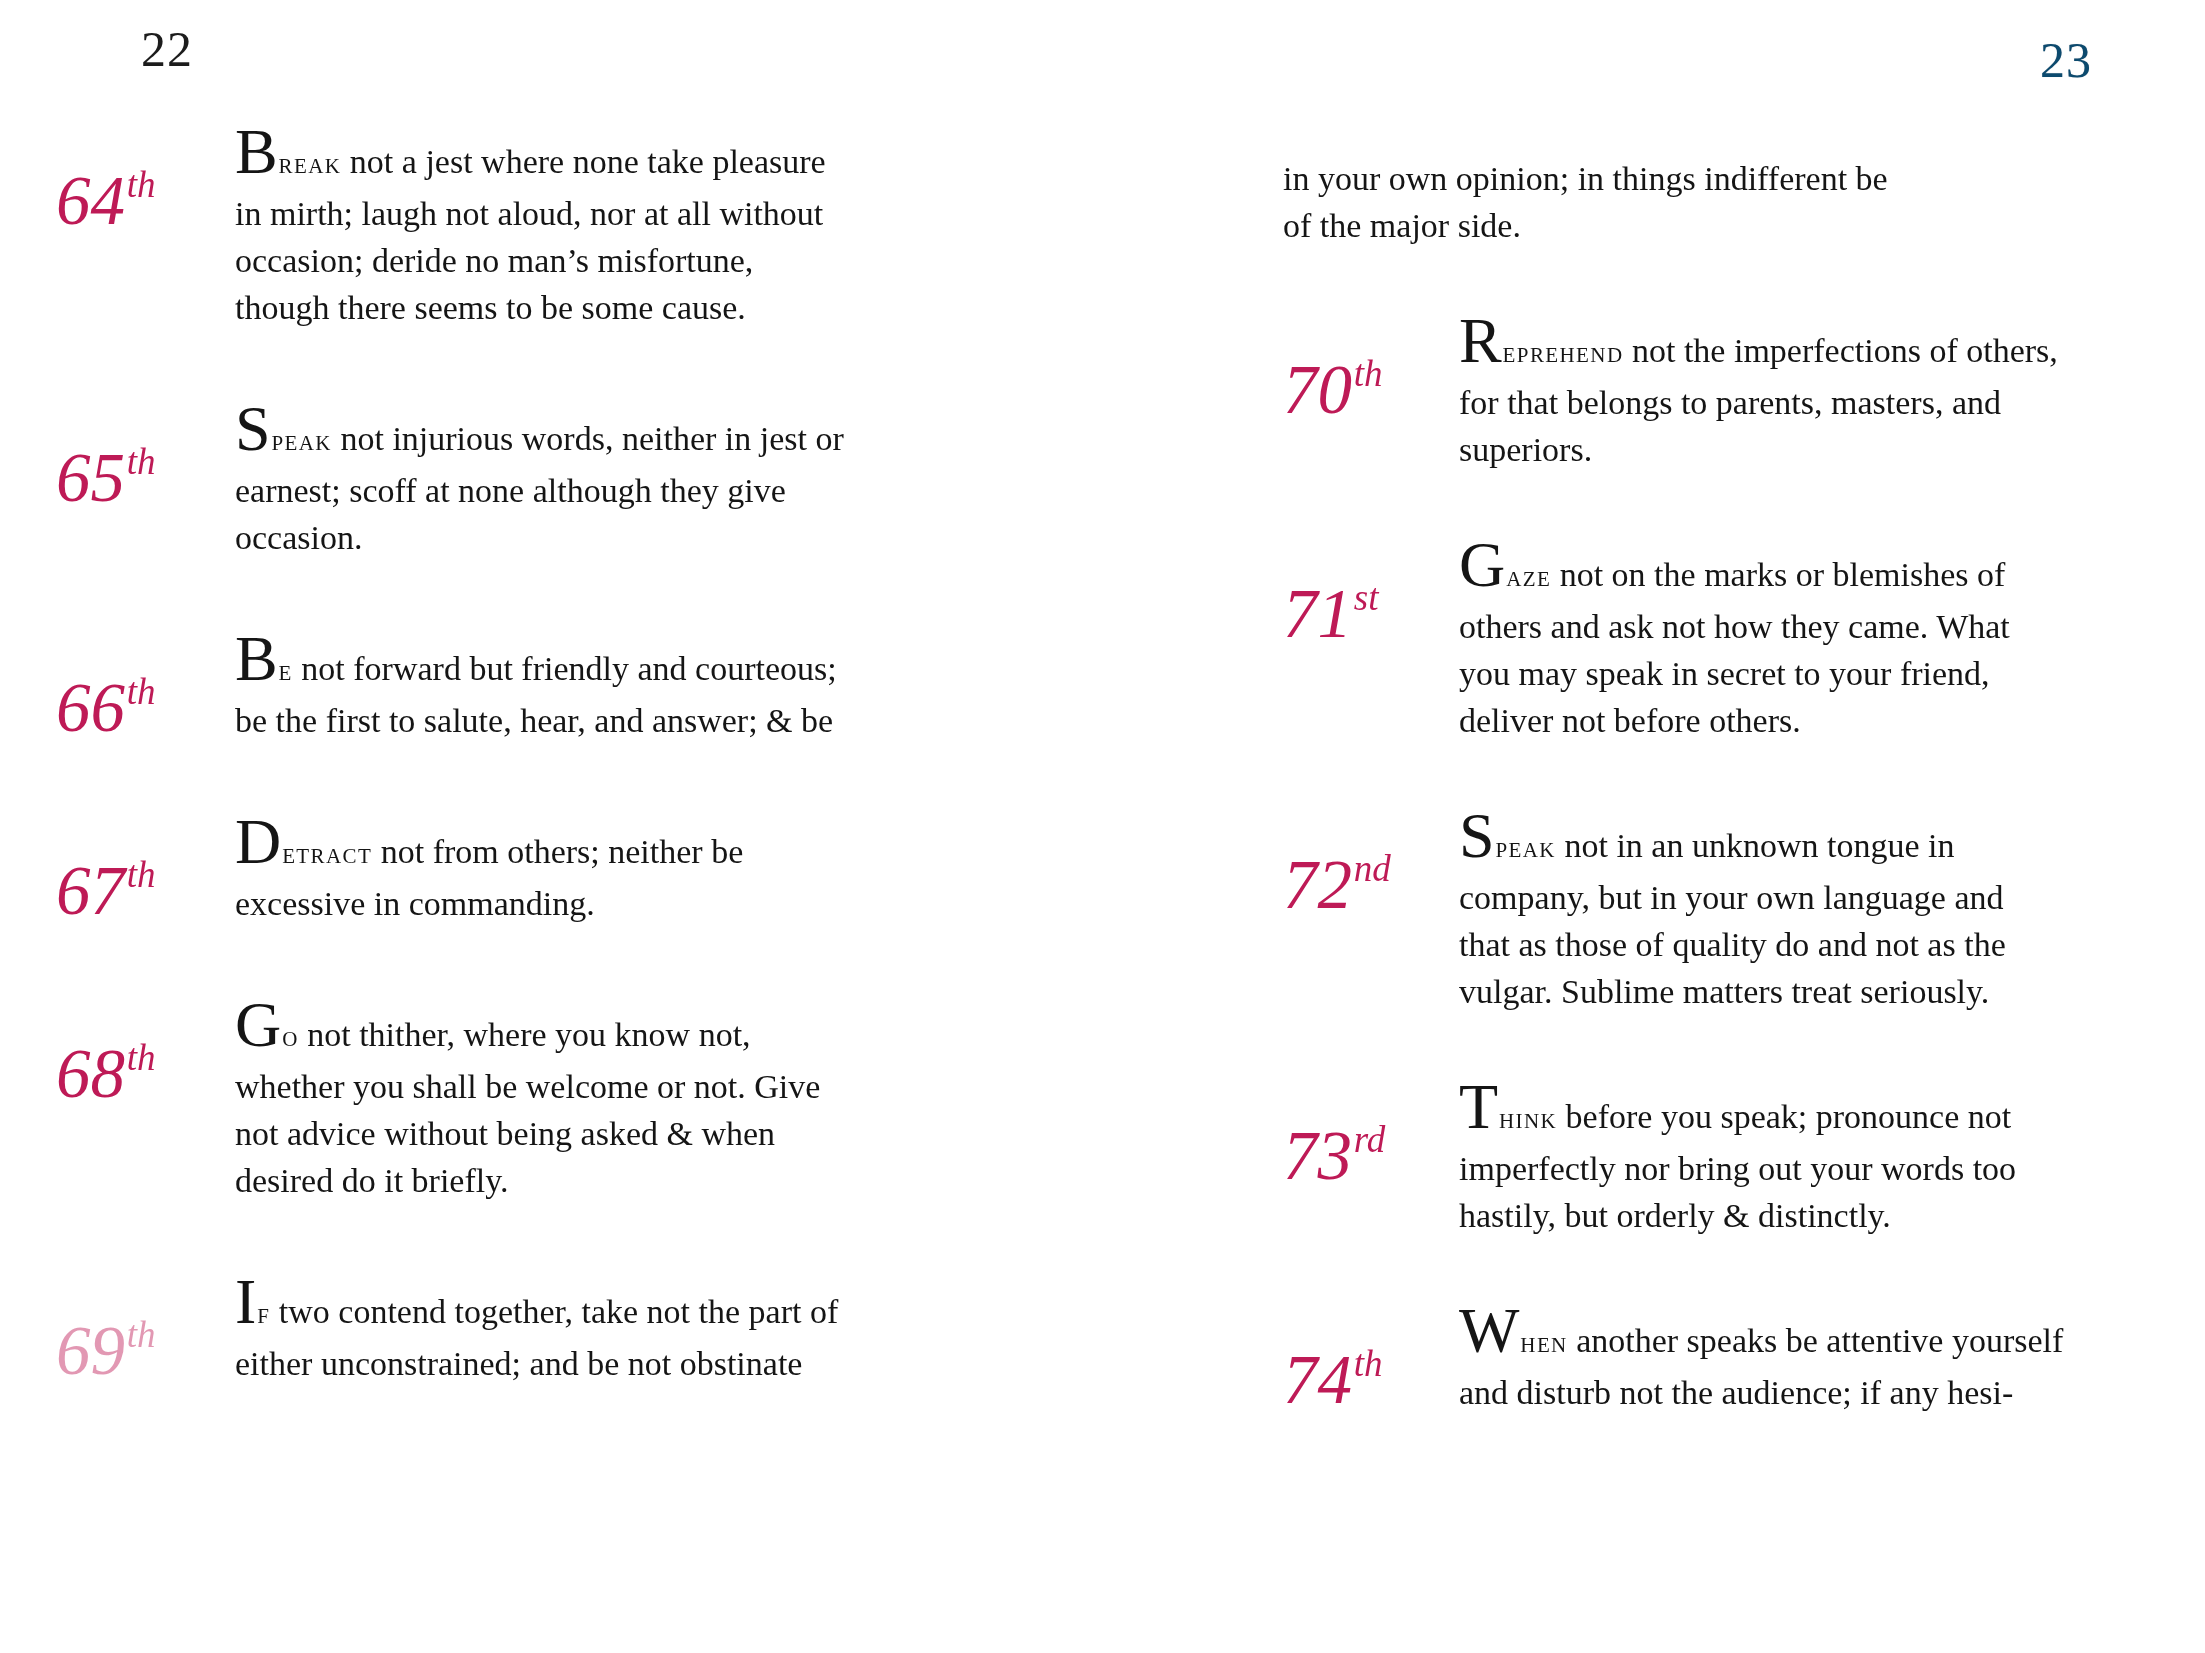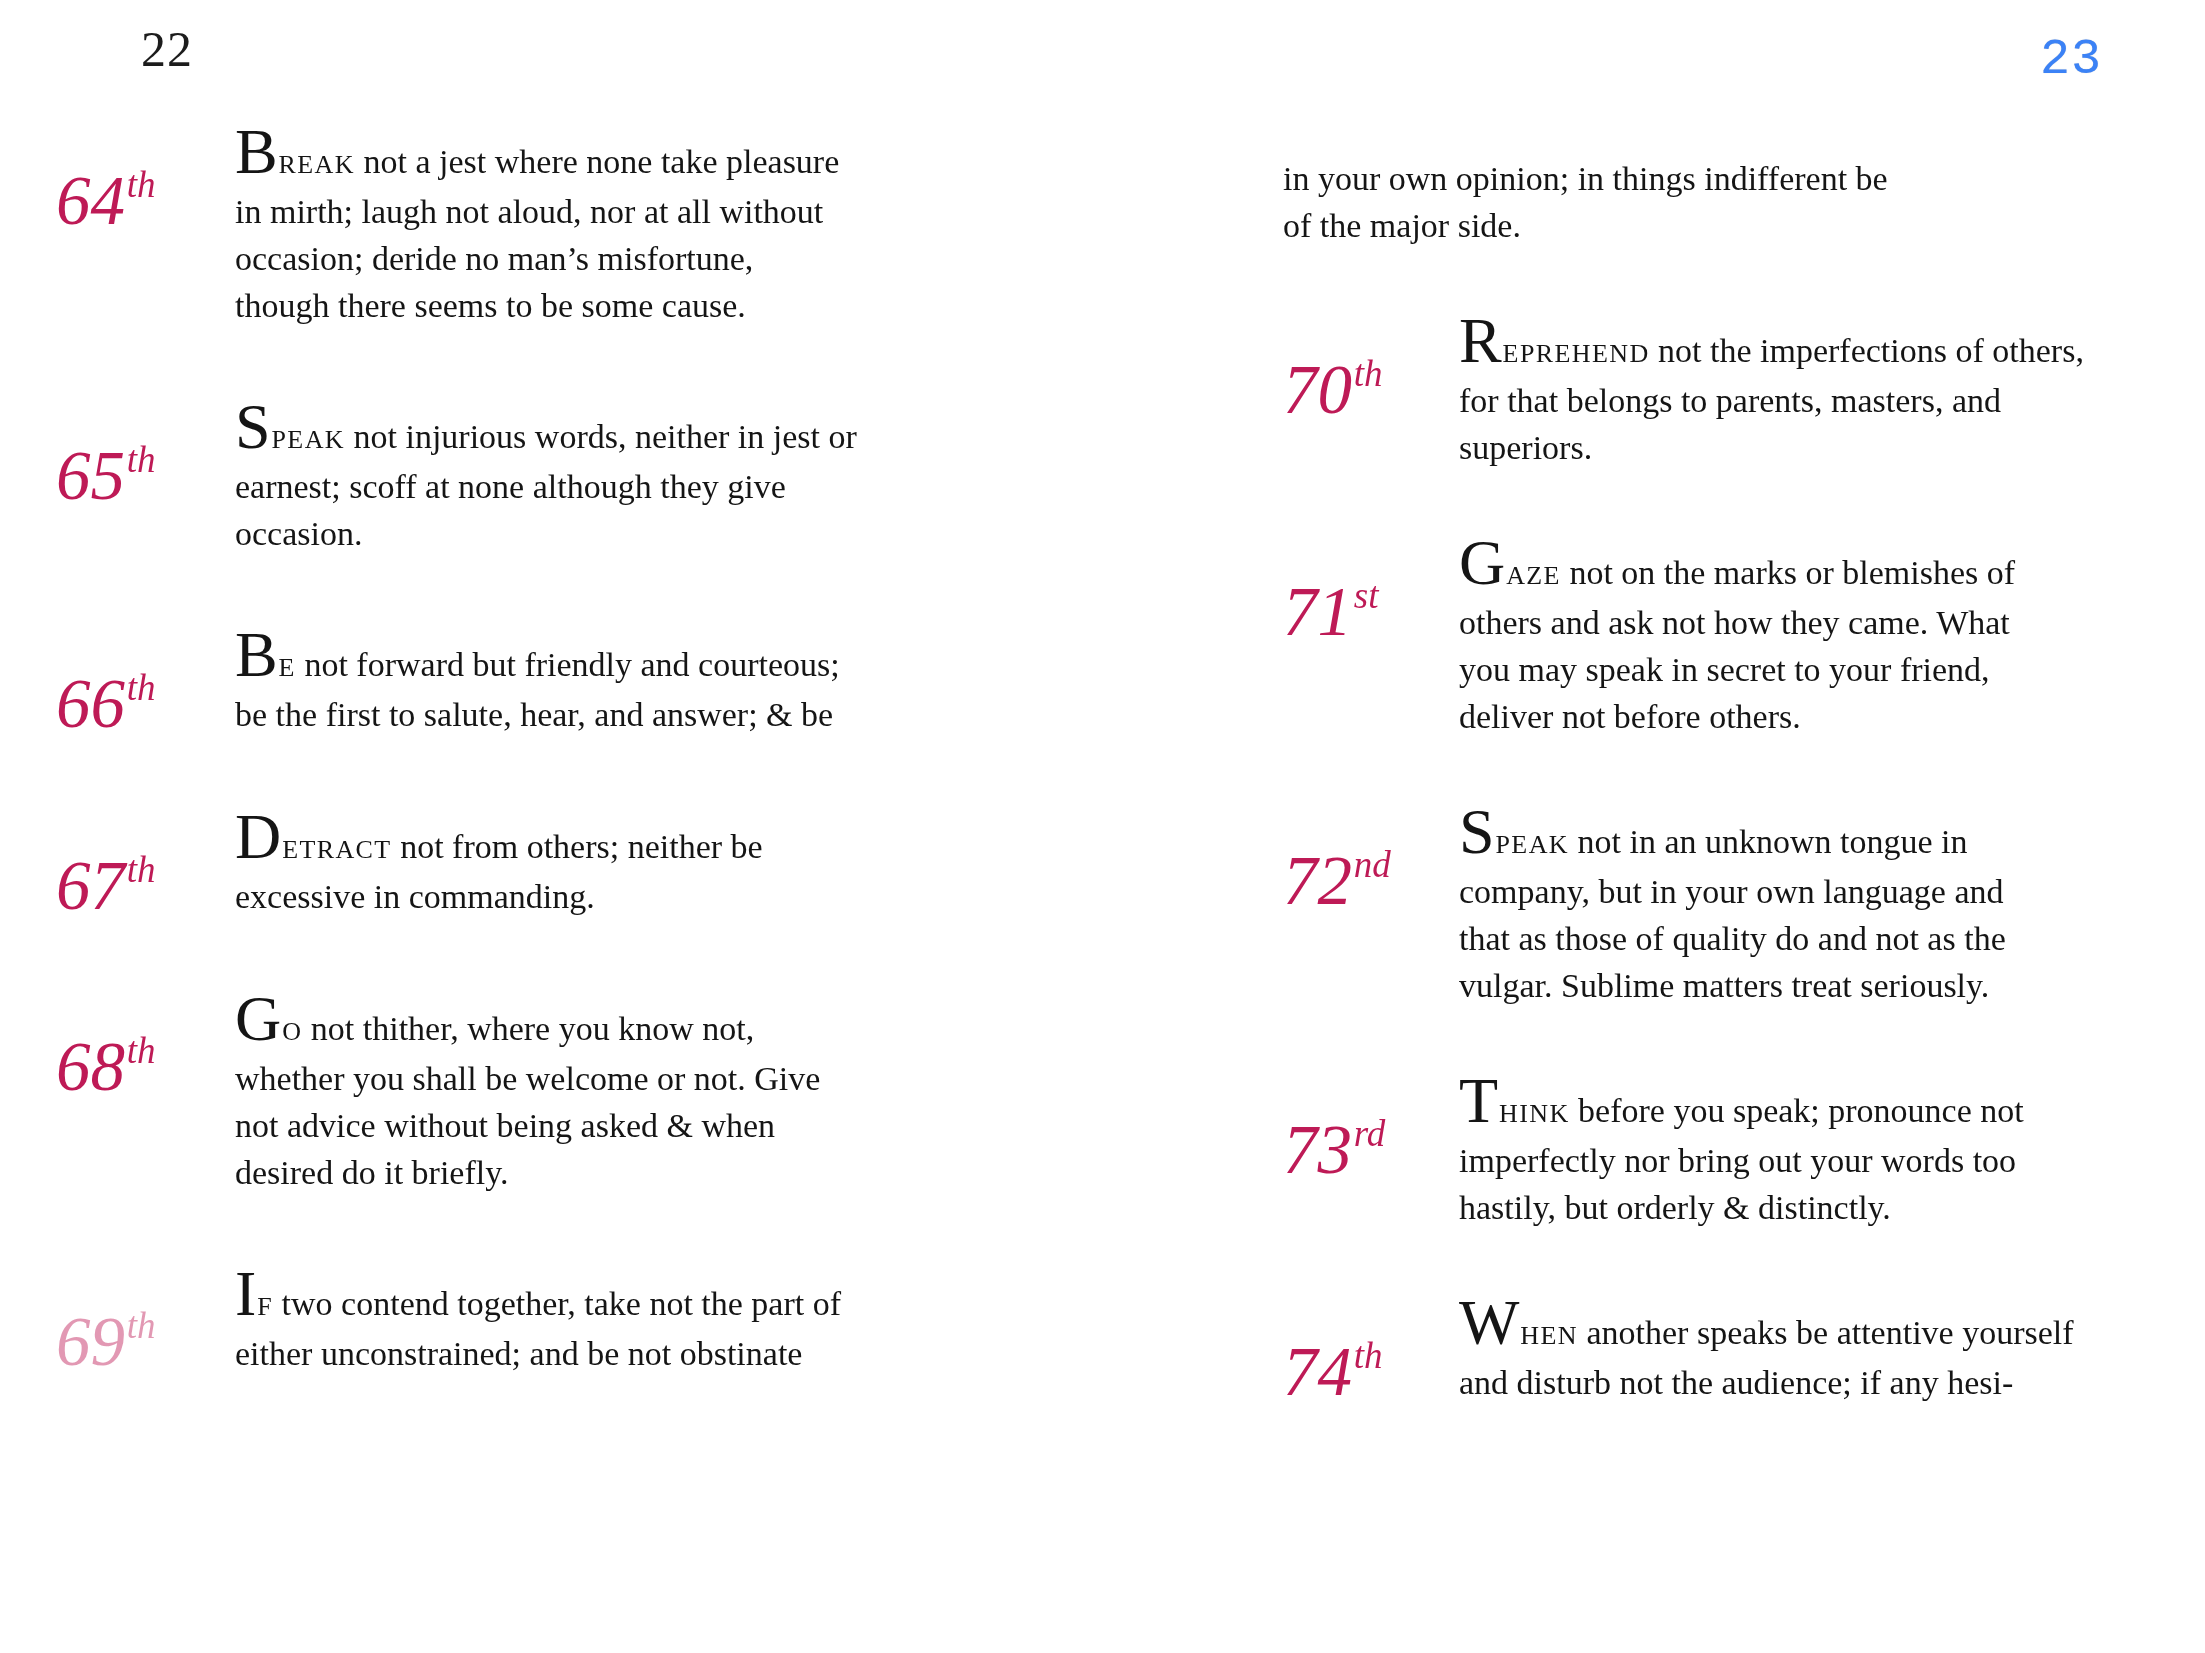--- a/index.html
+++ b/index.html
@@ -31,23 +31,22 @@
   .page-number {
     position: absolute;
     font-size: 50px;
     line-height: 1;
     color: #1c1c1c;
     letter-spacing: 0.9px;
   }
   #page-left .page-number  { left: 141px; top: 24px; }
   #page-right .page-number {
     left: 937px; top: 35px;
-    color: #3b82f6;
+    color: #0c4a6e;
     text-shadow: 0 0 0.9px #c8c8cc;
-    font-family: Liberation Mono, monospace;
   }
 
   .content {
     position: absolute;
     left: 0;
     width: 1103px;
   }
   #page-left  .content { top: 138px; padding-left: 56px; }
   #page-right .content { top: 155px; padding-left: 180px; }
 
@@ -85,21 +84,21 @@
   }
   .line { display: block; white-space: nowrap; }
   .first-line { display: block; white-space: nowrap; }
 
   .dropcap {
     font-size: 64px;
     line-height: 0;
     letter-spacing: 0.9px;
   }
   .lead-caps {
-    font-size: 26px;
+    font-size: 21px;
     letter-spacing: 1.4px;
   }
 
   .continuation {
     margin-bottom: 78px;
   }
 </style>
 </head>
 <body>
 

